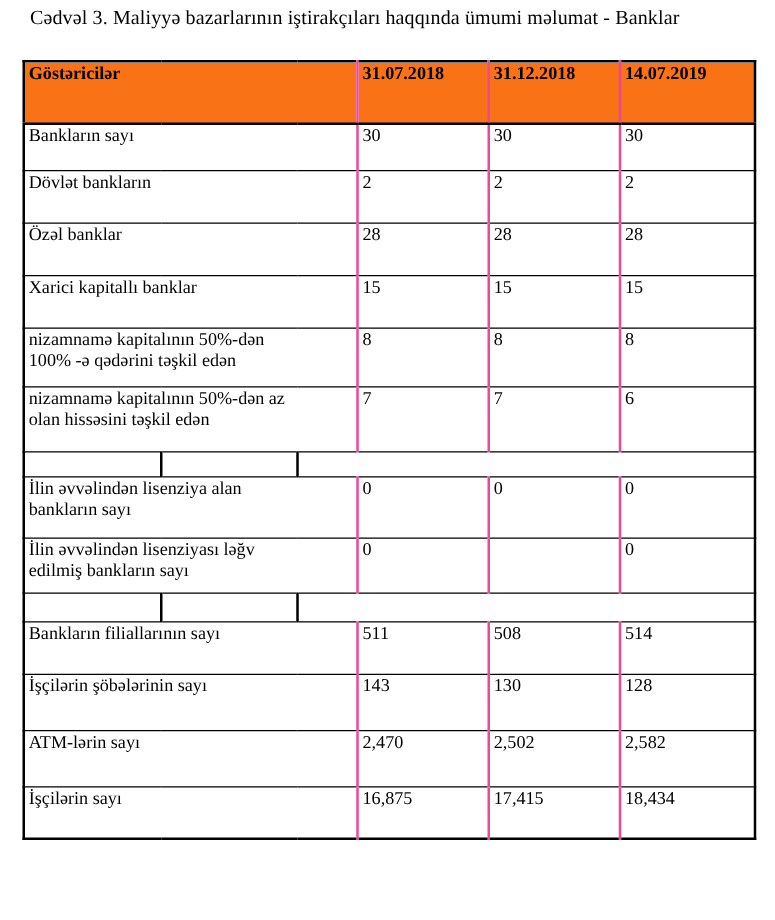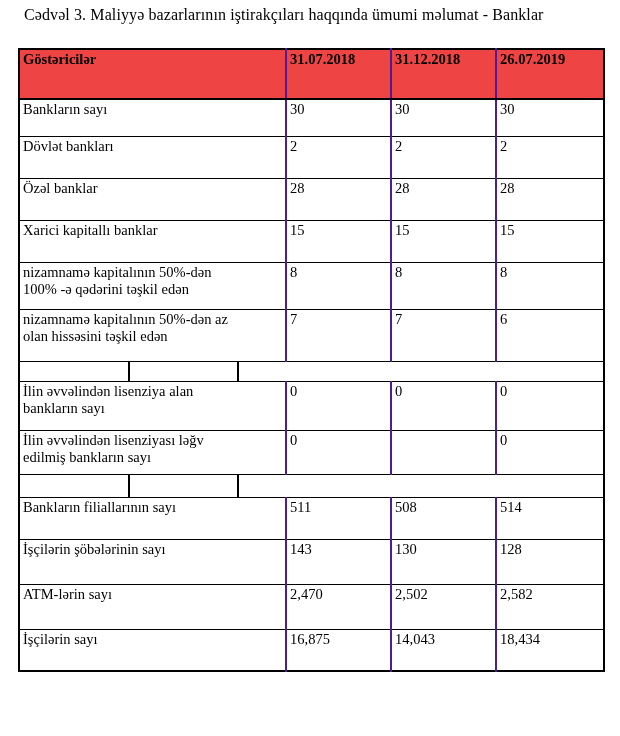--- a/index.html
+++ b/index.html
@@ -15,23 +15,23 @@
     position:absolute; left:18px; top:48px; width:585px;
     border-collapse:collapse; table-layout:fixed;
     border:2px solid #000000;
   }
   th, td {
     border:1px solid #000000; vertical-align:top; text-align:left;
     padding:1px 2px 1px 3px; font-size:14.5px; line-height:1.2;
     overflow:hidden;
   }
   thead th {
-    background:#ef4444; font-weight:bold; border-bottom:2px solid #000000;
+    background:#f97316; font-weight:bold; border-bottom:2px solid #000000;
   }
-  td.value-cell, th.date-cell { border-left:2px solid #4c1d95; }
+  td.value-cell, th.date-cell { border-left:2px solid #ec4899; }
   td.label-cell { white-space:pre-wrap; }
   td.gray-top { border-top:1px solid #7d7d7d; }
   td.spacer-cell { padding:0; }
   td.spacer-mid, td.spacer-right { border-left:2px solid #000000; }
 </style>
 </head>
 <body>
 
 <div class="doc-title">Cədvəl 3. Maliyyə bazarlarının iştirakçıları haqqında ümumi məlumat - Banklar</div>
 
@@ -42,32 +42,32 @@
       <col style="width:48px">
     <col style="width:105px">
       <col style="width:105px">
       <col style="width:108px">
   </colgroup>
   <thead>
     <tr style="height:50px">
       <th colspan="3">Göstəricilər</th>
       <th class="date-cell">31.07.2018</th>
       <th class="date-cell">31.12.2018</th>
-      <th class="date-cell">26.07.2019</th>
+      <th class="date-cell">14.07.2019</th>
     </tr>
   </thead>
   <tbody>
       <tr style="height: 37px;">
         <td colspan="3" class="label-cell">Bankların sayı</td>
         <td class="value-cell">30</td>
         <td class="value-cell">30</td>
         <td class="value-cell">30</td>
       </tr>
       <tr style="height: 42px;">
-        <td colspan="3" class="label-cell">Dövlət bankları</td>
+        <td colspan="3" class="label-cell">Dövlət bankların</td>
         <td class="value-cell">2</td>
         <td class="value-cell">2</td>
         <td class="value-cell">2</td>
       </tr>
       <tr style="height: 42px;">
         <td colspan="3" class="label-cell">Özəl banklar</td>
         <td class="value-cell">28</td>
         <td class="value-cell">28</td>
         <td class="value-cell">28</td>
       </tr>
@@ -129,17 +129,17 @@
       </tr>
       <tr style="height: 45px;">
         <td colspan="3" class="label-cell">ATM-lərin sayı</td>
         <td class="value-cell">2,470</td>
         <td class="value-cell">2,502</td>
         <td class="value-cell">2,582</td>
       </tr>
       <tr style="height: 42px;">
         <td colspan="3" class="label-cell">İşçilərin sayı</td>
         <td class="value-cell">16,875</td>
-        <td class="value-cell">14,043</td>
+        <td class="value-cell">17,415</td>
         <td class="value-cell">18,434</td>
       </tr>
     </tbody>
 </table>
 
 </body></html>

